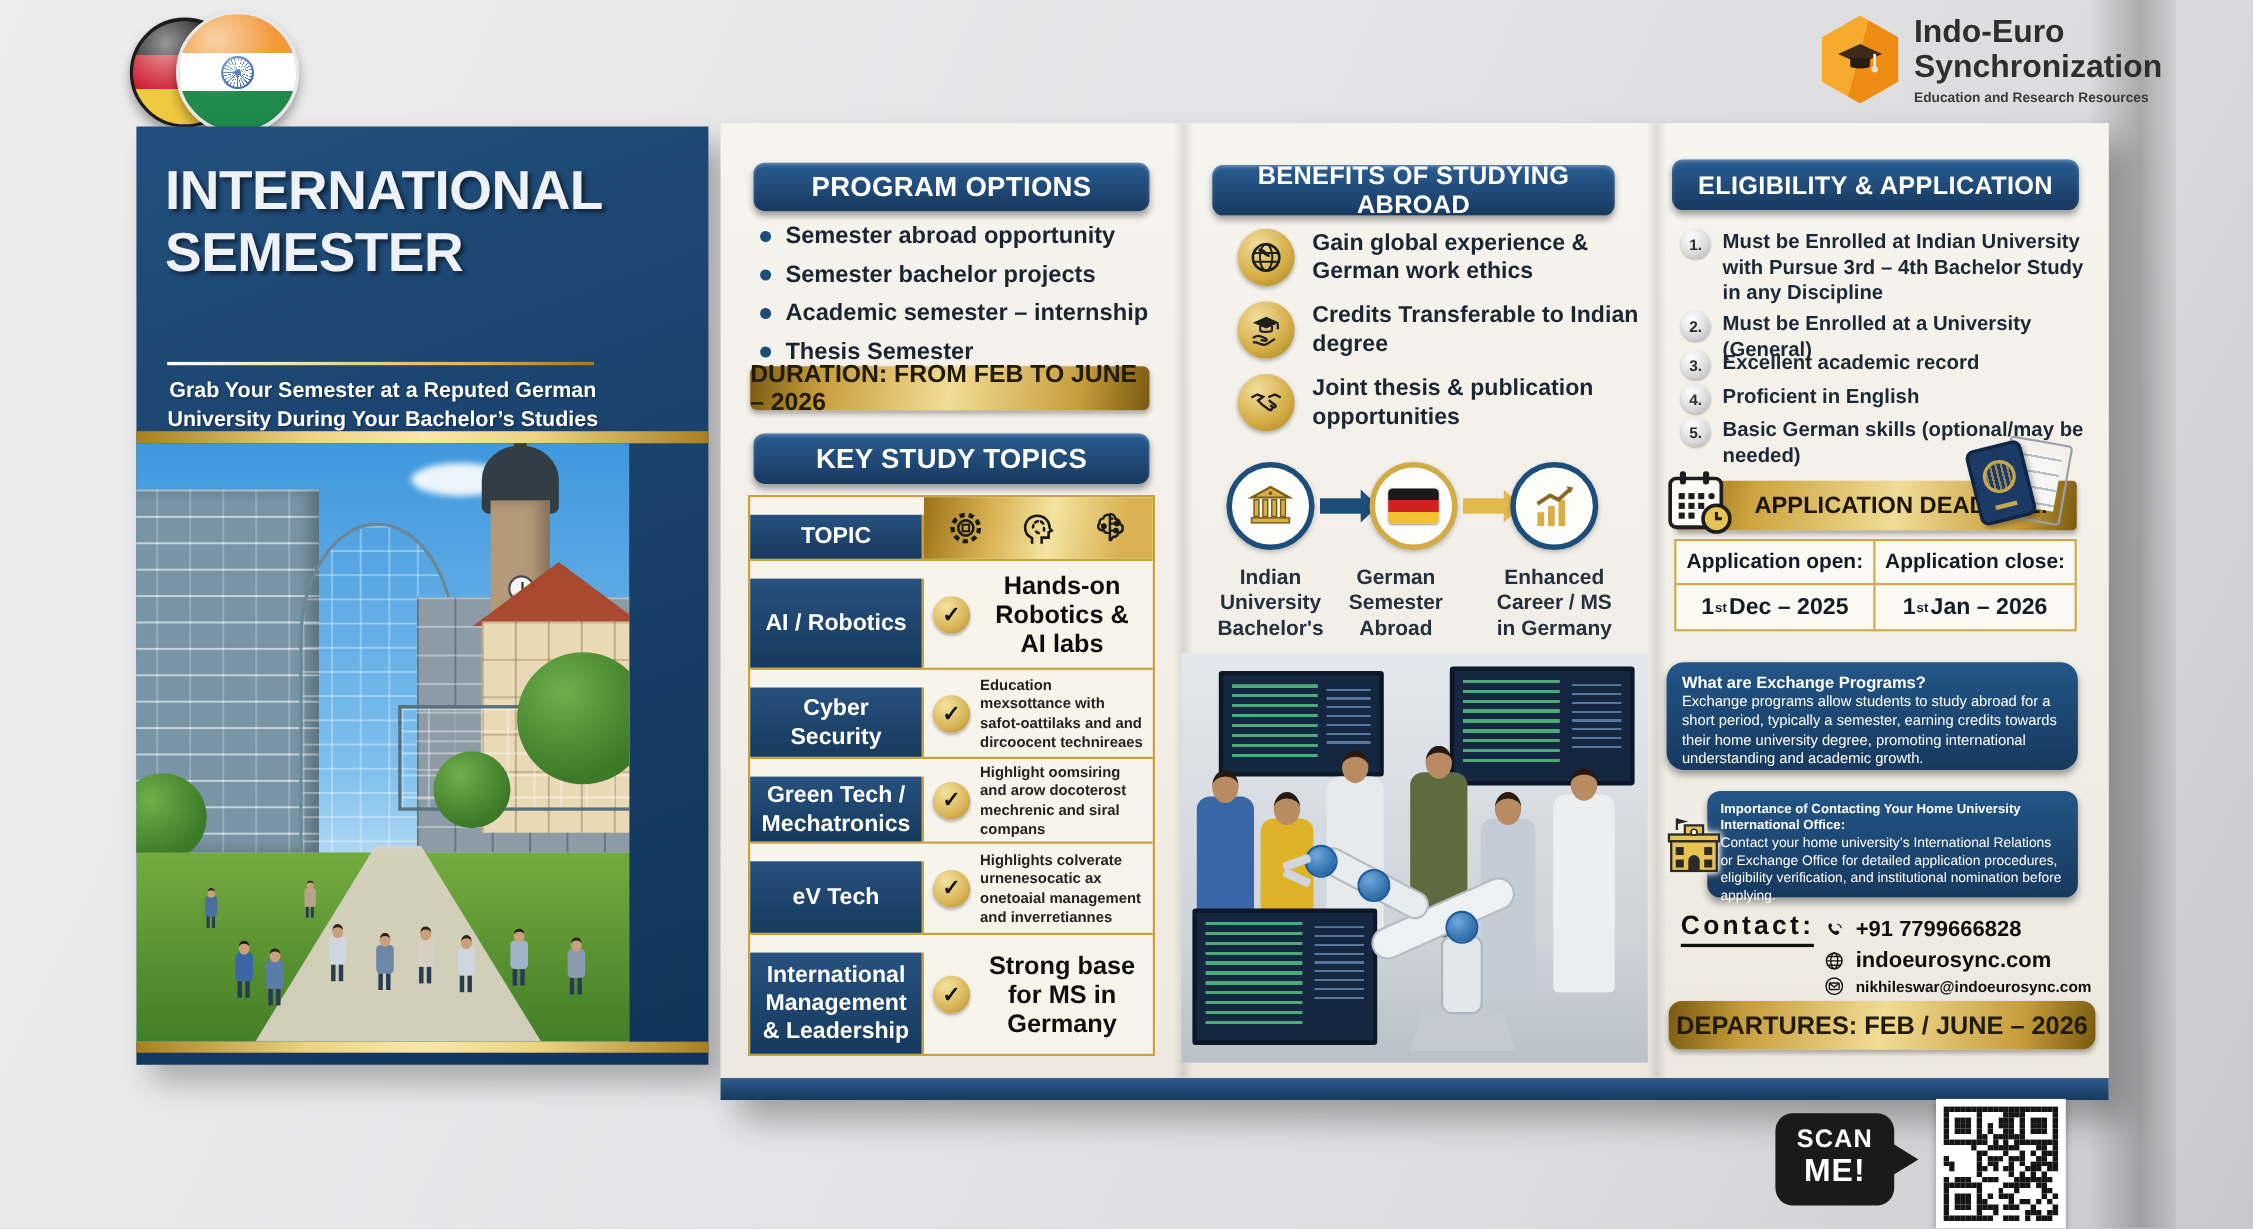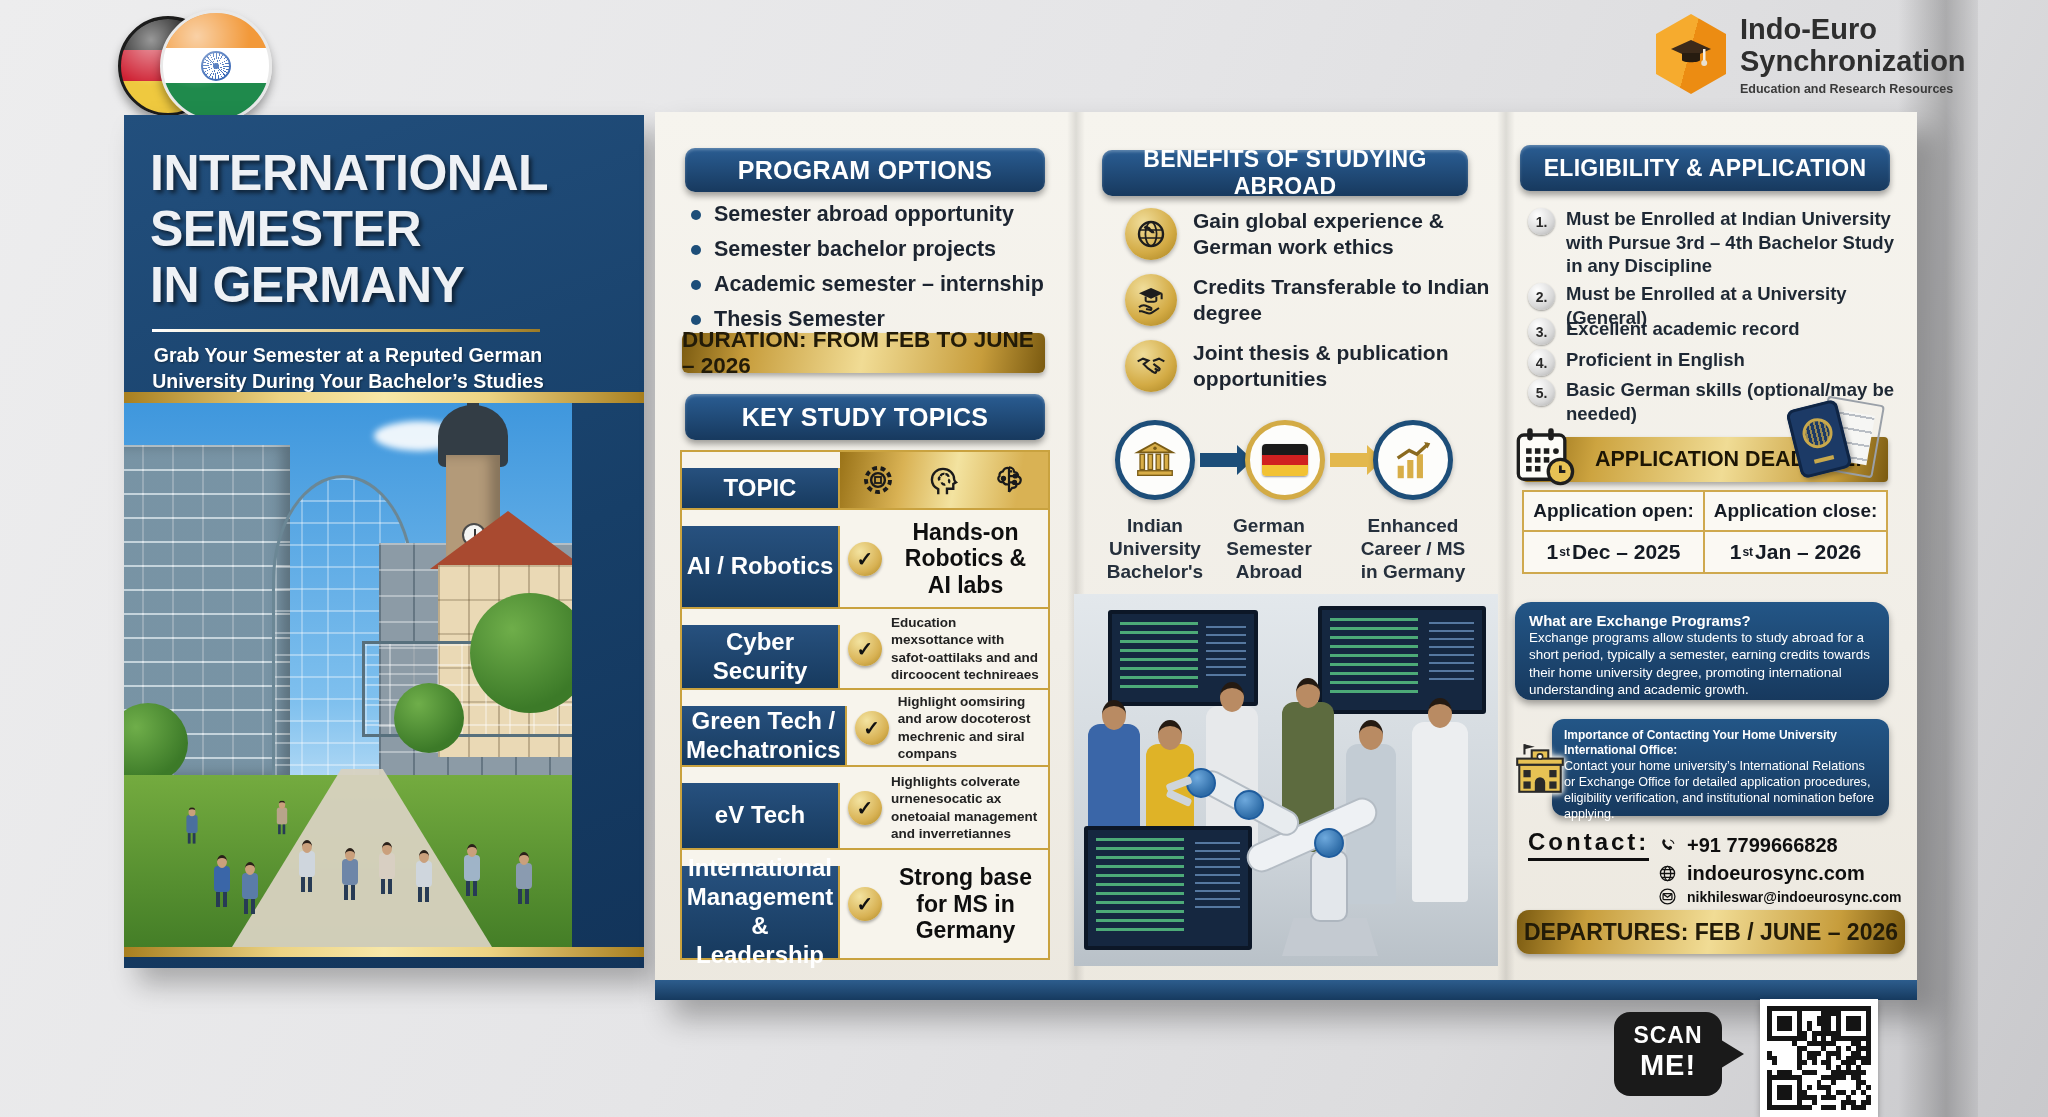--- a/index.html
+++ b/index.html
@@ -133,21 +133,21 @@
     color:#221b08; font-weight:800; border-radius:6px; box-shadow:0 3px 5px rgba(0,0,0,.3); }
   .goldbar.duration { left:27px; top:221px; width:363px; height:40px; font-size:22.5px; }
   .goldbar.depart { left:862px; top:798px; width:388px; height:44px; font-size:23px; border-radius:12px; }
 
   
   .ttable { position:absolute; left:25px; top:338px; width:370px; border:2px solid #c9a23f; background:#f7f4ec; }
   .trow { display:flex; border-bottom:2px solid #c9a23f; }
   .trow:last-child { border-bottom:none; }
   .tcell-l { flex:0 0 158px; background:linear-gradient(#27517f,#173a5e); color:#fff;
     display:flex; align-items:center; justify-content:center; text-align:center;
-    font-weight:bold; font-size:24px; line-height:1.2; border-right:2px solid #c9a23f; padding:4px;margin-top:16px; }
+    font-weight:bold; font-size:21px; line-height:1.2; border-right:2px solid #c9a23f; padding:4px;margin-top:16px; }
   .tcell-r { flex:1; display:flex; align-items:center; gap:9px; padding:6px 8px; }
   .trow.thead { height:58px; }
   .thead .tcell-r { background:linear-gradient(100deg,#9a7318,#d9b254 30%,#f3e3a0 55%,#d9b254 85%);
     justify-content:space-around; padding:4px 10px; }
   .trow.r1 { height:99px; } .trow.r2 { height:81px; } .trow.r3 { height:77px; }
   .trow.r4 { height:83px; } .trow.r5 { height:108px; }
   .check { flex:0 0 auto; width:34px; height:34px; border-radius:50%;
     background:radial-gradient(circle at 35% 28%, #f3e3a0, #d8b254 62%, #ad8722);
     display:flex; align-items:center; justify-content:center;
     font-size:20px; font-weight:bold; color:#111; box-shadow:0 2px 3px rgba(0,0,0,.3); }
@@ -305,21 +305,20 @@
       <div class="l1">Indo-Euro</div>
       <div class="l1">Synchronization</div>
       <div class="tag">Education and Research Resources</div>
     </div>
   </div>
 
   <section class="cover">
     <h1 class="cover-title">
       <div>INTERNATIONAL</div>
       <div>SEMESTER</div>
-      <div>IN GERMANY</div>
     </h1>
     <div class="divider"></div>
     <p class="cover-sub">
       <span style="display:block">Grab Your Semester at a Reputed German</span>
       <span style="display:block">University During Your Bachelor’s Studies</span>
     </p>
     <div class="stripe s1"></div>
     <div class="campus">
       <div class="cloud" style="left:250px;top:18px;width:90px;height:30px"></div>
       <div class="cloud" style="left:60px;top:50px;width:70px;height:24px"></div>

